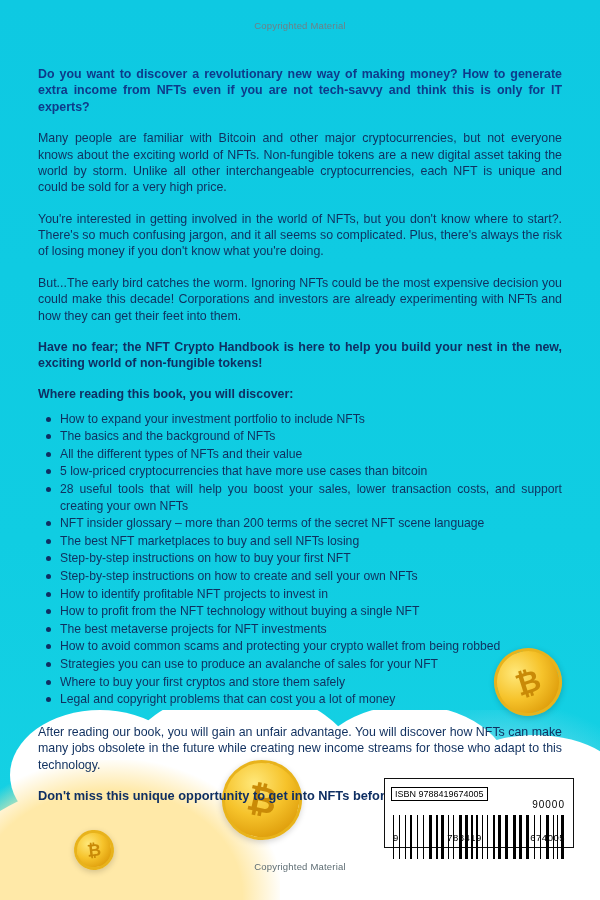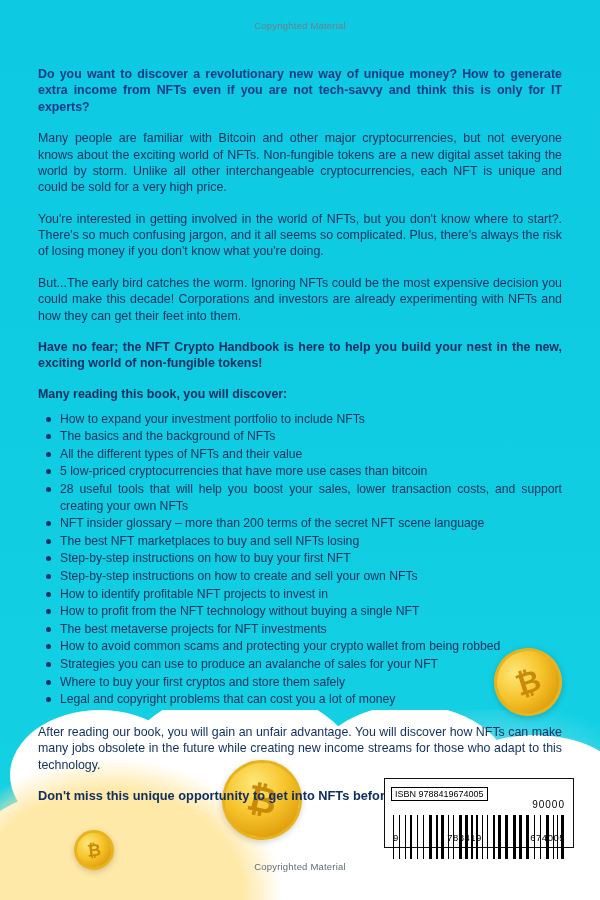--- a/index.html
+++ b/index.html
@@ -248,27 +248,27 @@
   </div>
   <div class="coin coin-b">
     <span class="glyph">₿</span>
   </div>
   <div class="coin coin-c">
     <span class="glyph">₿</span>
   </div>
 
   <div class="content">
 
-    <p class="para intro">Do you want to discover a revolutionary new way of unique money? How to generate extra income from NFTs even if you are not tech-savvy and think this is only for IT experts?</p>
+    <p class="para intro">Do you want to discover a revolutionary new way of making money? How to generate extra income from NFTs even if you are not tech-savvy and think this is only for IT experts?</p>
     <p class="para normal">Many people are familiar with Bitcoin and other major cryptocurrencies, but not everyone knows about the exciting world of NFTs. Non-fungible tokens are a new digital asset taking the world by storm. Unlike all other interchangeable cryptocurrencies, each NFT is unique and could be sold for a very high price.</p>
     <p class="para normal">You're interested in getting involved in the world of NFTs, but you don't know where to start?. There's so much confusing jargon, and it all seems so complicated. Plus, there's always the risk of losing money if you don't know what you're doing.</p>
     <p class="para normal">But...The early bird catches the worm. Ignoring NFTs could be the most expensive decision you could make this decade! Corporations and investors are already experimenting with NFTs and how they can get their feet into them.</p>
     <p class="para">Have no fear; the NFT Crypto Handbook is here to help you build your nest in the new, exciting world of non-fungible tokens!</p>
 
-    <p class="lead-in">Many reading this book, you will discover:</p>
+    <p class="lead-in">Where reading this book, you will discover:</p>
 
     <ul class="features">
       <li>How to expand your investment portfolio to include NFTs</li>
       <li>The basics and the background of NFTs</li>
       <li>All the different types of NFTs and their value</li>
       <li>5 low-priced cryptocurrencies that have more use cases than bitcoin</li>
       <li>28 useful tools that will help you boost your sales, lower transaction costs, and support creating your own NFTs</li>
       <li>NFT insider glossary – more than 200 terms of the secret NFT scene language</li>
       <li>The best NFT marketplaces to buy and sell NFTs losing</li>
       <li>Step-by-step instructions on how to buy your first NFT</li>

